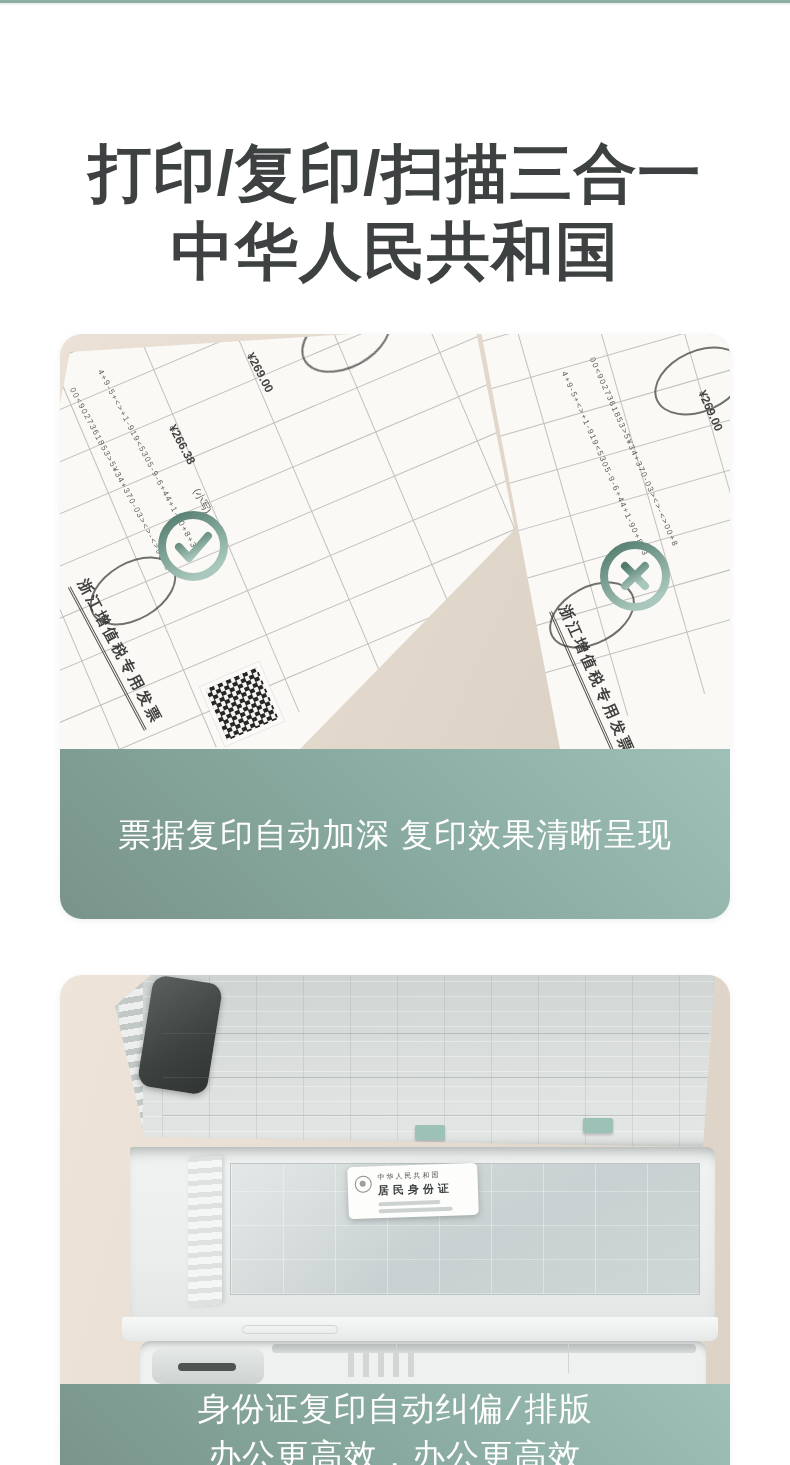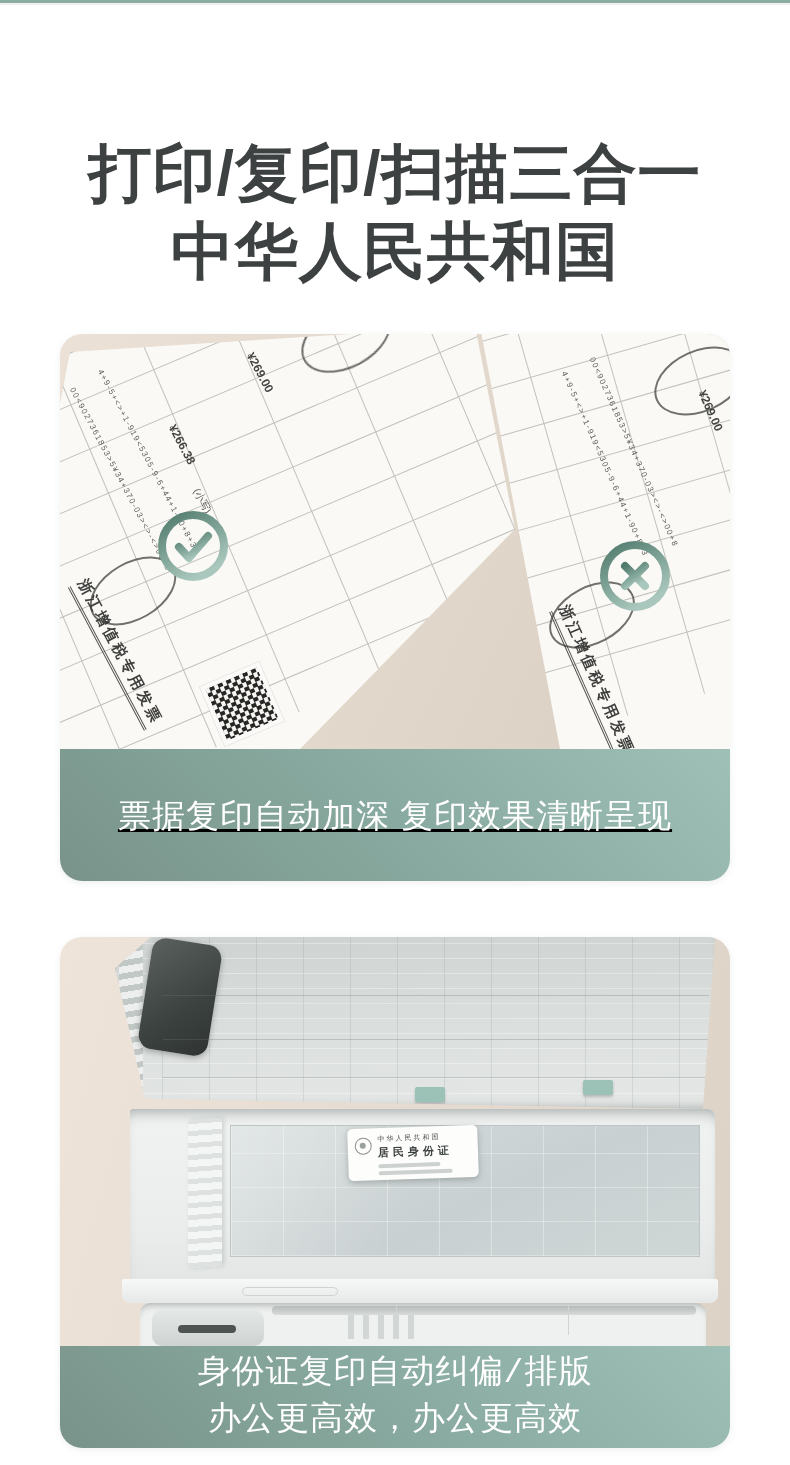--- a/index.html
+++ b/index.html
@@ -15,21 +15,21 @@
   h1 span { display:block; }
 
   
   .card { width:670px; margin:0 auto; border-radius:22px; overflow:hidden;
           box-shadow:0 2px 6px rgba(140,150,146,.15); }
   .card1 { margin-top:44px; }
   .card2 { margin-top:56px; }
 
   .banner { display:flex; flex-direction:column; align-items:center; justify-content:center;
             background:linear-gradient(225deg,#9ec0b6 0%,#87a89e 55%,#79938a 100%); }
-  .banner1 { height:132px;text-decoration:underline; }
+  .banner1 { height:170px; }
   .banner2 { height:102px;font-family:Liberation Mono, monospace; }
   .banner p { color:#ffffff; font-size:33px; line-height:47px; font-weight:500;
               letter-spacing:1px; text-align:center; }
 
   
   .photo1 { position:relative; height:415px; overflow:hidden;
             background:linear-gradient(115deg,#ece1d6 0%,#e3d8cc 50%,#d9cec2 100%); }
   .paper { position:absolute; inset:0; background:#faf9f6;
            filter:drop-shadow(8px 10px 14px rgba(96,74,53,.28)); }
   .paper-a { clip-path:polygon(0 70px,10px 18px,415px -8px,455px 195px,240px 415px,0 415px); }

